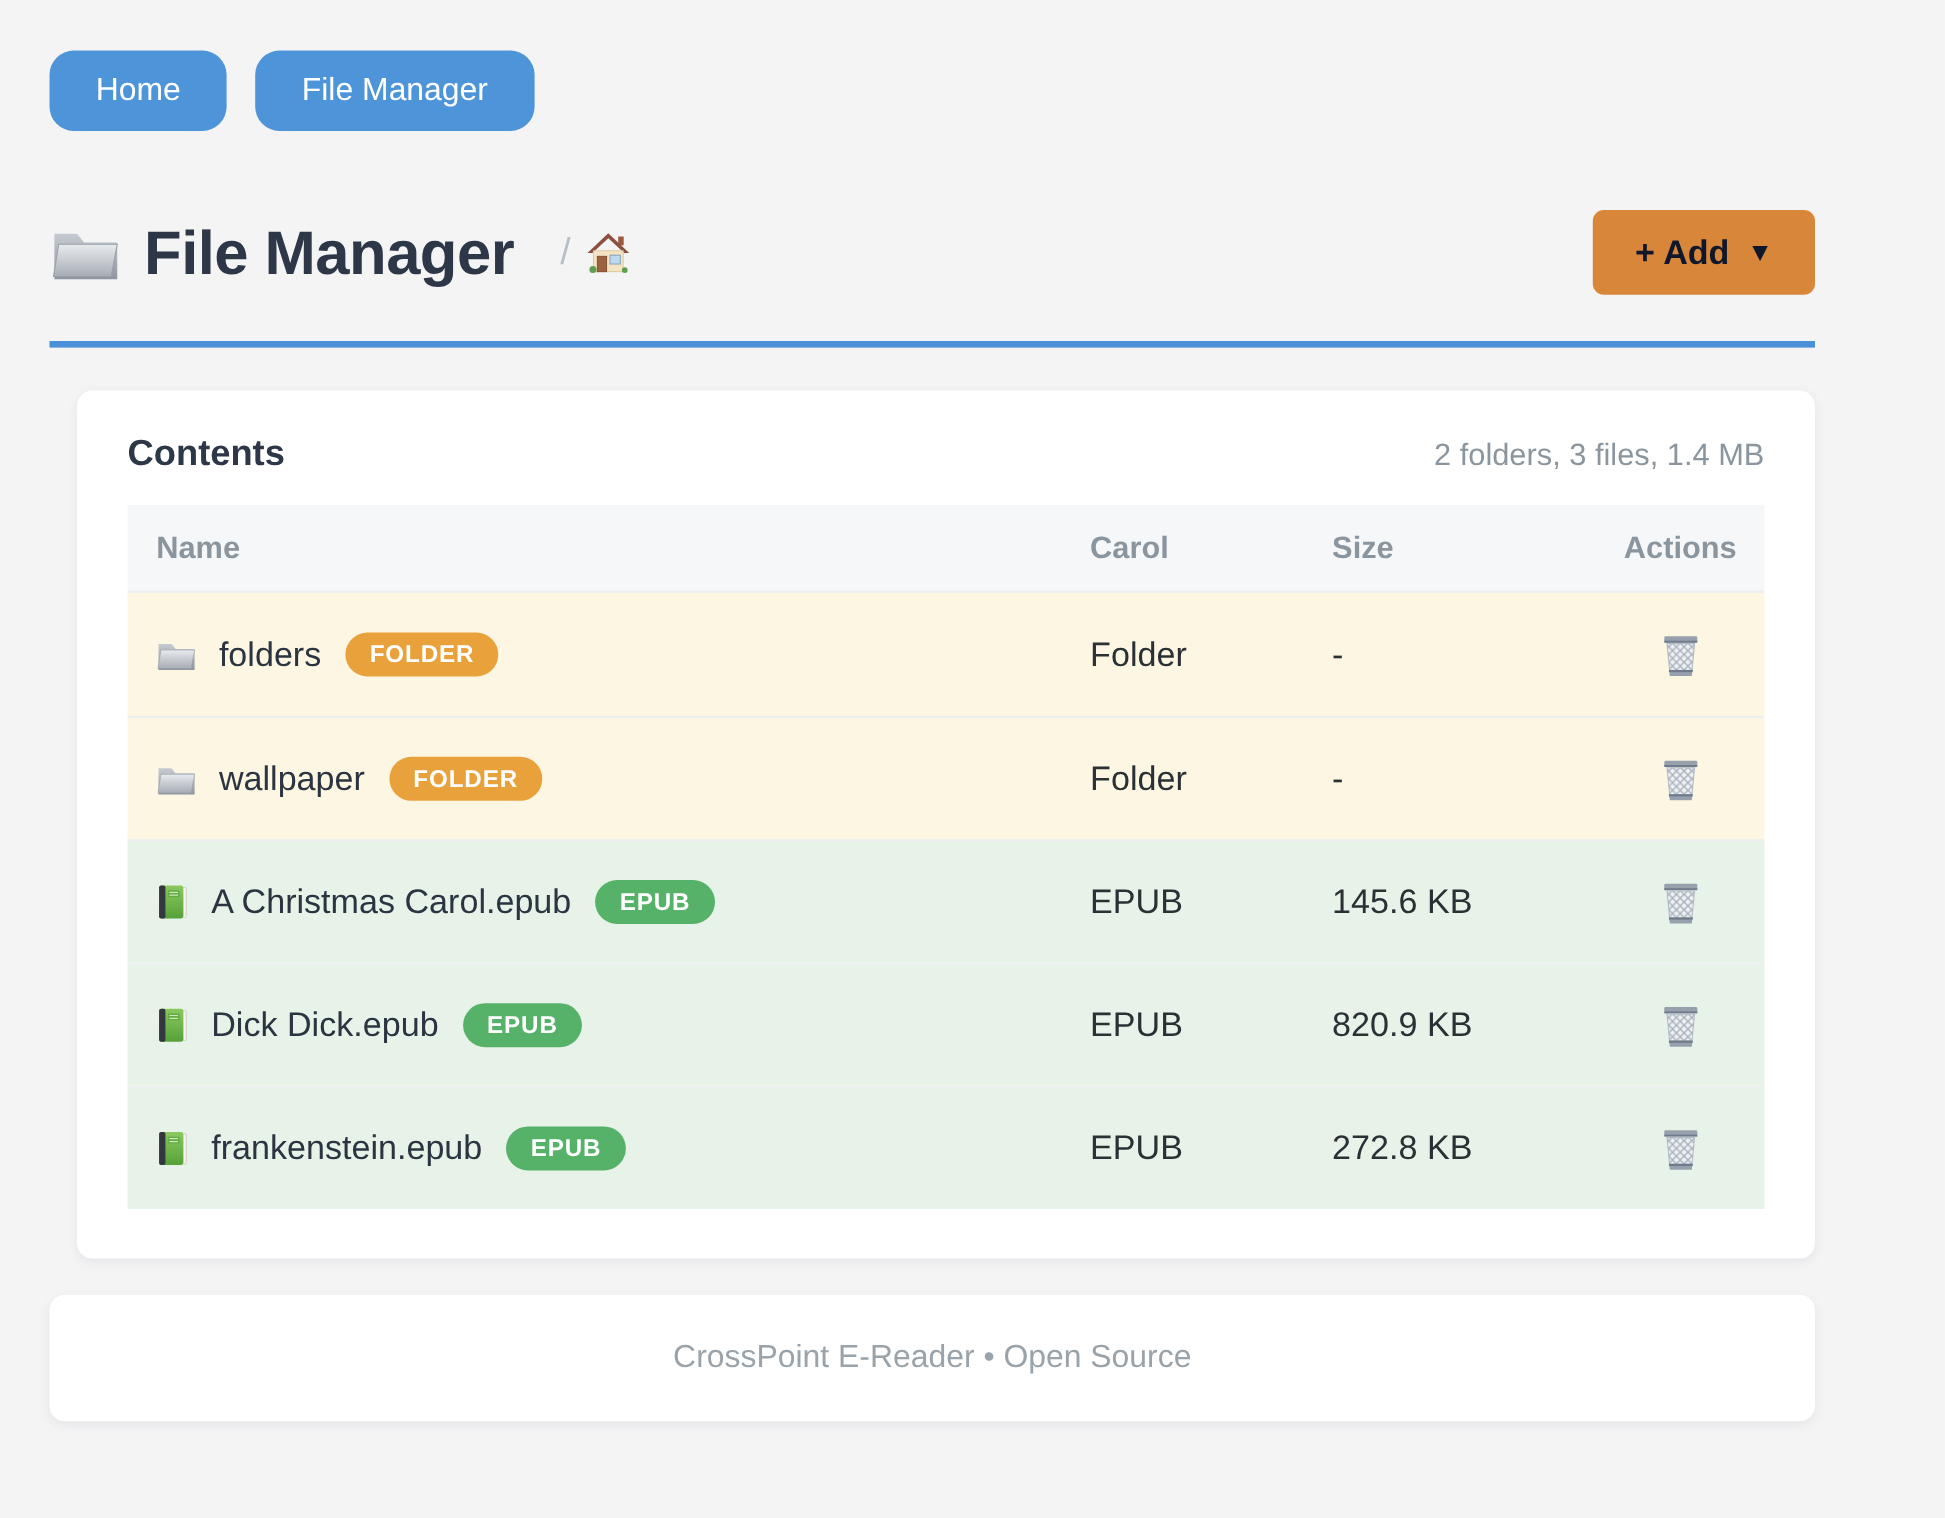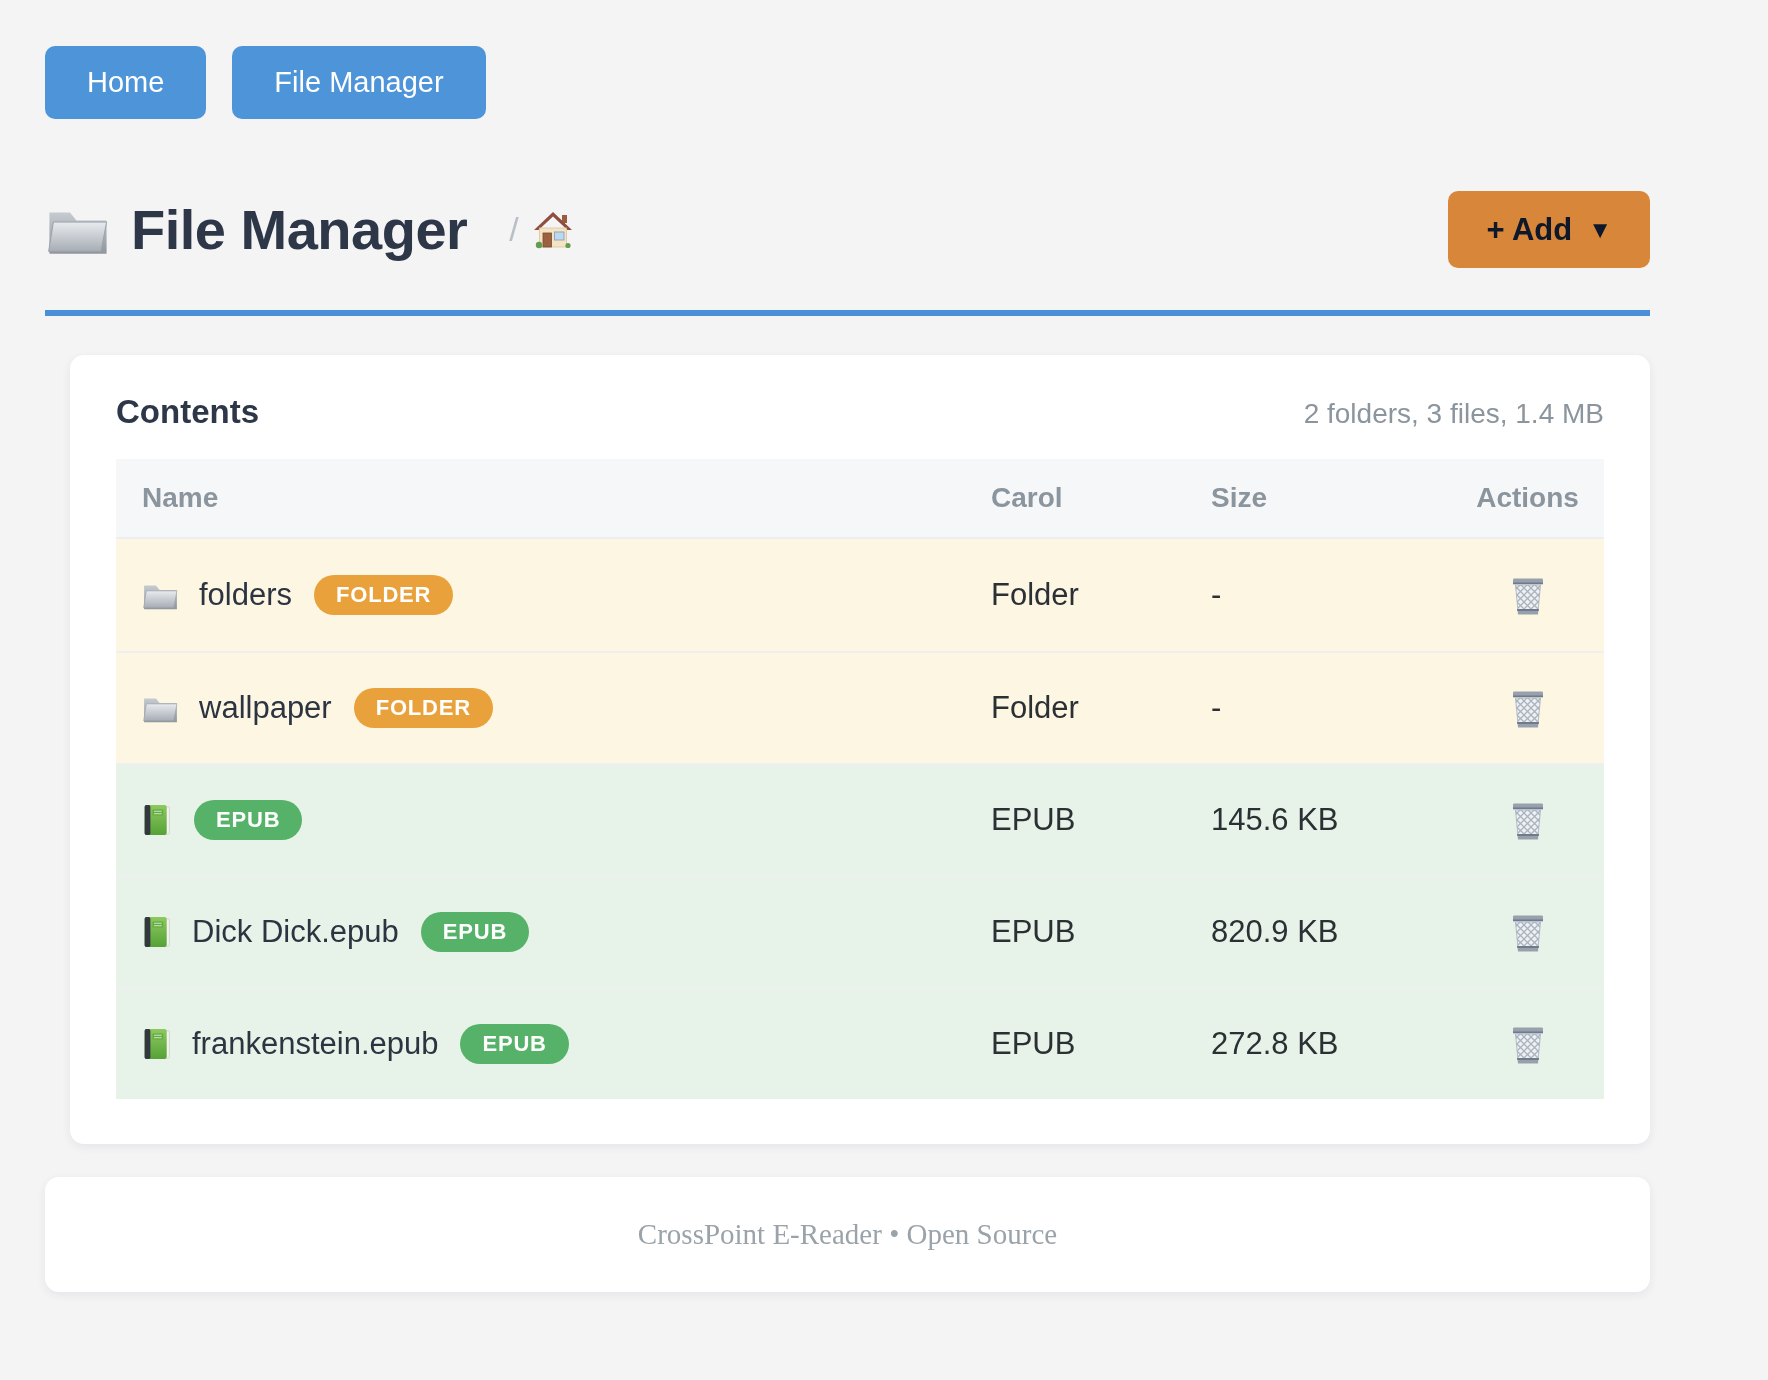--- a/index.html
+++ b/index.html
@@ -10,21 +10,21 @@
     color: var(--heading-dark, #2d3748);
   }
   .container { width: 1605px; margin: 0 0 0 45px; padding-top: 46px; }
 
   
   .nav-row { display: flex; gap: 26px; }
   .nav-btn {
     display: inline-block; border: none; cursor: pointer;
     background: var(--nav-blue, #4e94d9); color: #ffffff;
     font-family: inherit; font-size: 29px; line-height: 1;
-    padding: 22px 42px; border-radius: 10px;
+    padding: 22px 42px; border-radius: 22px;
   }
 
   
   .page-header { display: flex; align-items: center; justify-content: space-between; margin-top: 72px; }
   .title-wrap { display: flex; align-items: center; gap: 20px; }
   .page-title { font-size: 56px; font-weight: 700; letter-spacing: -0.5px; }
   .breadcrumb { display: flex; align-items: center; gap: 14px; margin-left: 22px; }
   .crumb-sep { color: #b9bfc6; font-size: 34px; font-weight: 300; }
   .add-btn {
     border: none; cursor: pointer;
@@ -76,21 +76,21 @@
   .file-row.folder .badge { background: var(--folder-badge, #e9a23b); }
   .file-row.epub .badge { background: var(--epub-badge, #56b269); }
 
   .trash-btn { background: none; border: none; cursor: pointer; padding: 4px; line-height: 0; }
 
   
   .footer-card {
     margin-top: 33px; height: 115px;
     display: flex; align-items: center; justify-content: center;
   }
-  .footer-text { font-size: 29px; color: #9aa3aa; font-family: Liberation Serif, serif; }
+  .footer-text { font-size: 29px; color: #9aa3aa; }
 
   .icon { display: inline-block; line-height: 0; }
   .defs-holder { position: absolute; width: 0; height: 0; overflow: hidden; }
 </style>
 </head>
 <body>
 
 <svg class="defs-holder" aria-hidden="true">
   <defs>
     <linearGradient id="silverGrad" x1="0" y1="0" x2="0" y2="1">
@@ -229,20 +229,21 @@
 
       <span class="icon book-glyph">
         <svg width="30" height="34" viewBox="0 0 34 38">
           <rect x="25" y="4" width="6" height="31" rx="1" fill="#f4f4ee" stroke="#c9c9c0" stroke-width="0.8"></rect>
           <rect x="3" y="2" width="25" height="34" rx="2.5" fill="url(#greenGrad)"></rect>
           <rect x="3" y="2" width="6.5" height="34" rx="2" fill="#33383f"></rect>
           <rect x="12" y="7" width="12" height="7" rx="1" fill="#62aa41"></rect>
           <path d="M13.5 9 h9 M13.5 12 h9" stroke="#cfe8b8" stroke-width="1.2"></path>
         </svg>
       </span>
+      <span class="file-name">A Christmas Carol.epub</span>
       <span class="badge">EPUB</span>
     </div>
     <div class="col-type cell-text">EPUB</div>
     <div class="col-size cell-text">145.6 KB</div>
     <div class="col-actions">
       <button class="trash-btn">
         <span class="icon">
           <svg width="36" height="42" viewBox="0 0 36 42">
             <rect x="3" y="4.5" width="30" height="5.5" rx="1.2" fill="#97a1ad"></rect>
             <rect x="3" y="8.5" width="30" height="1.8" fill="#6f7a8a"></rect>

